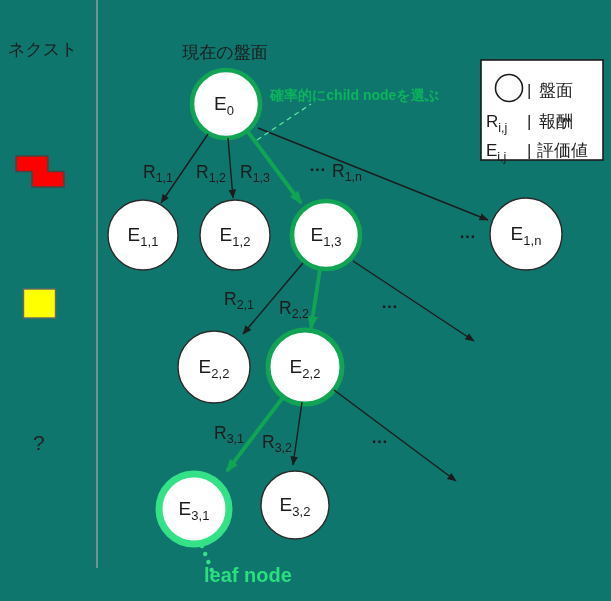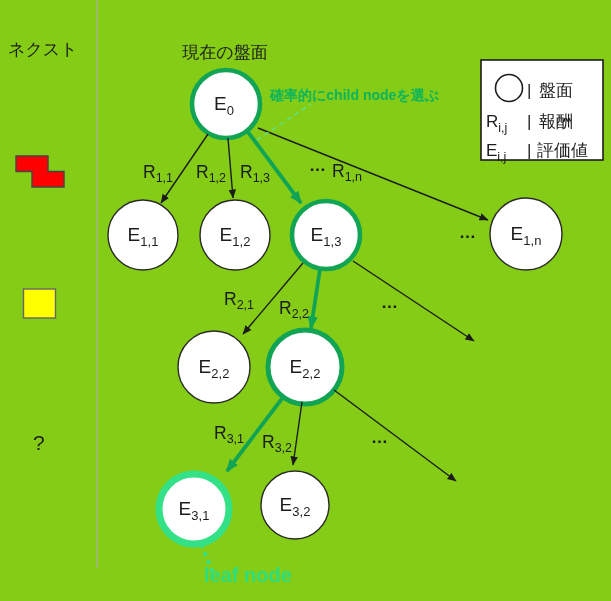--- a/index.html
+++ b/index.html
@@ -1,17 +1,17 @@
 <!DOCTYPE html>
 <html><head>
 <meta charset="utf-8">
 <style>
   html,body{margin:0;padding:0;background:#fff;}
   .canvas{
-    position:relative;width:611px;height:601px;background:#84cc16;
+    position:relative;width:611px;height:601px;background:#0f766e;
     font-family:"Liberation Sans", sans-serif;overflow:hidden;
   }
   svg{position:absolute;left:0;top:0;}
   svg text{fill:#1c1c1c;font-family:"Liberation Sans", sans-serif;}
   .jp-label{font-size:17px;}
   .node-circle{fill:#ffffff;stroke:#2b2b2b;stroke-width:1.4;}
   .node-circle.sel{stroke:#12A455;stroke-width:4.6;}
   .node-circle.sel-thick{stroke:#12A455;stroke-width:5;}
   .node-circle.leaf{stroke:#35E187;stroke-width:7;}
   .node-label{font-size:19px;}

